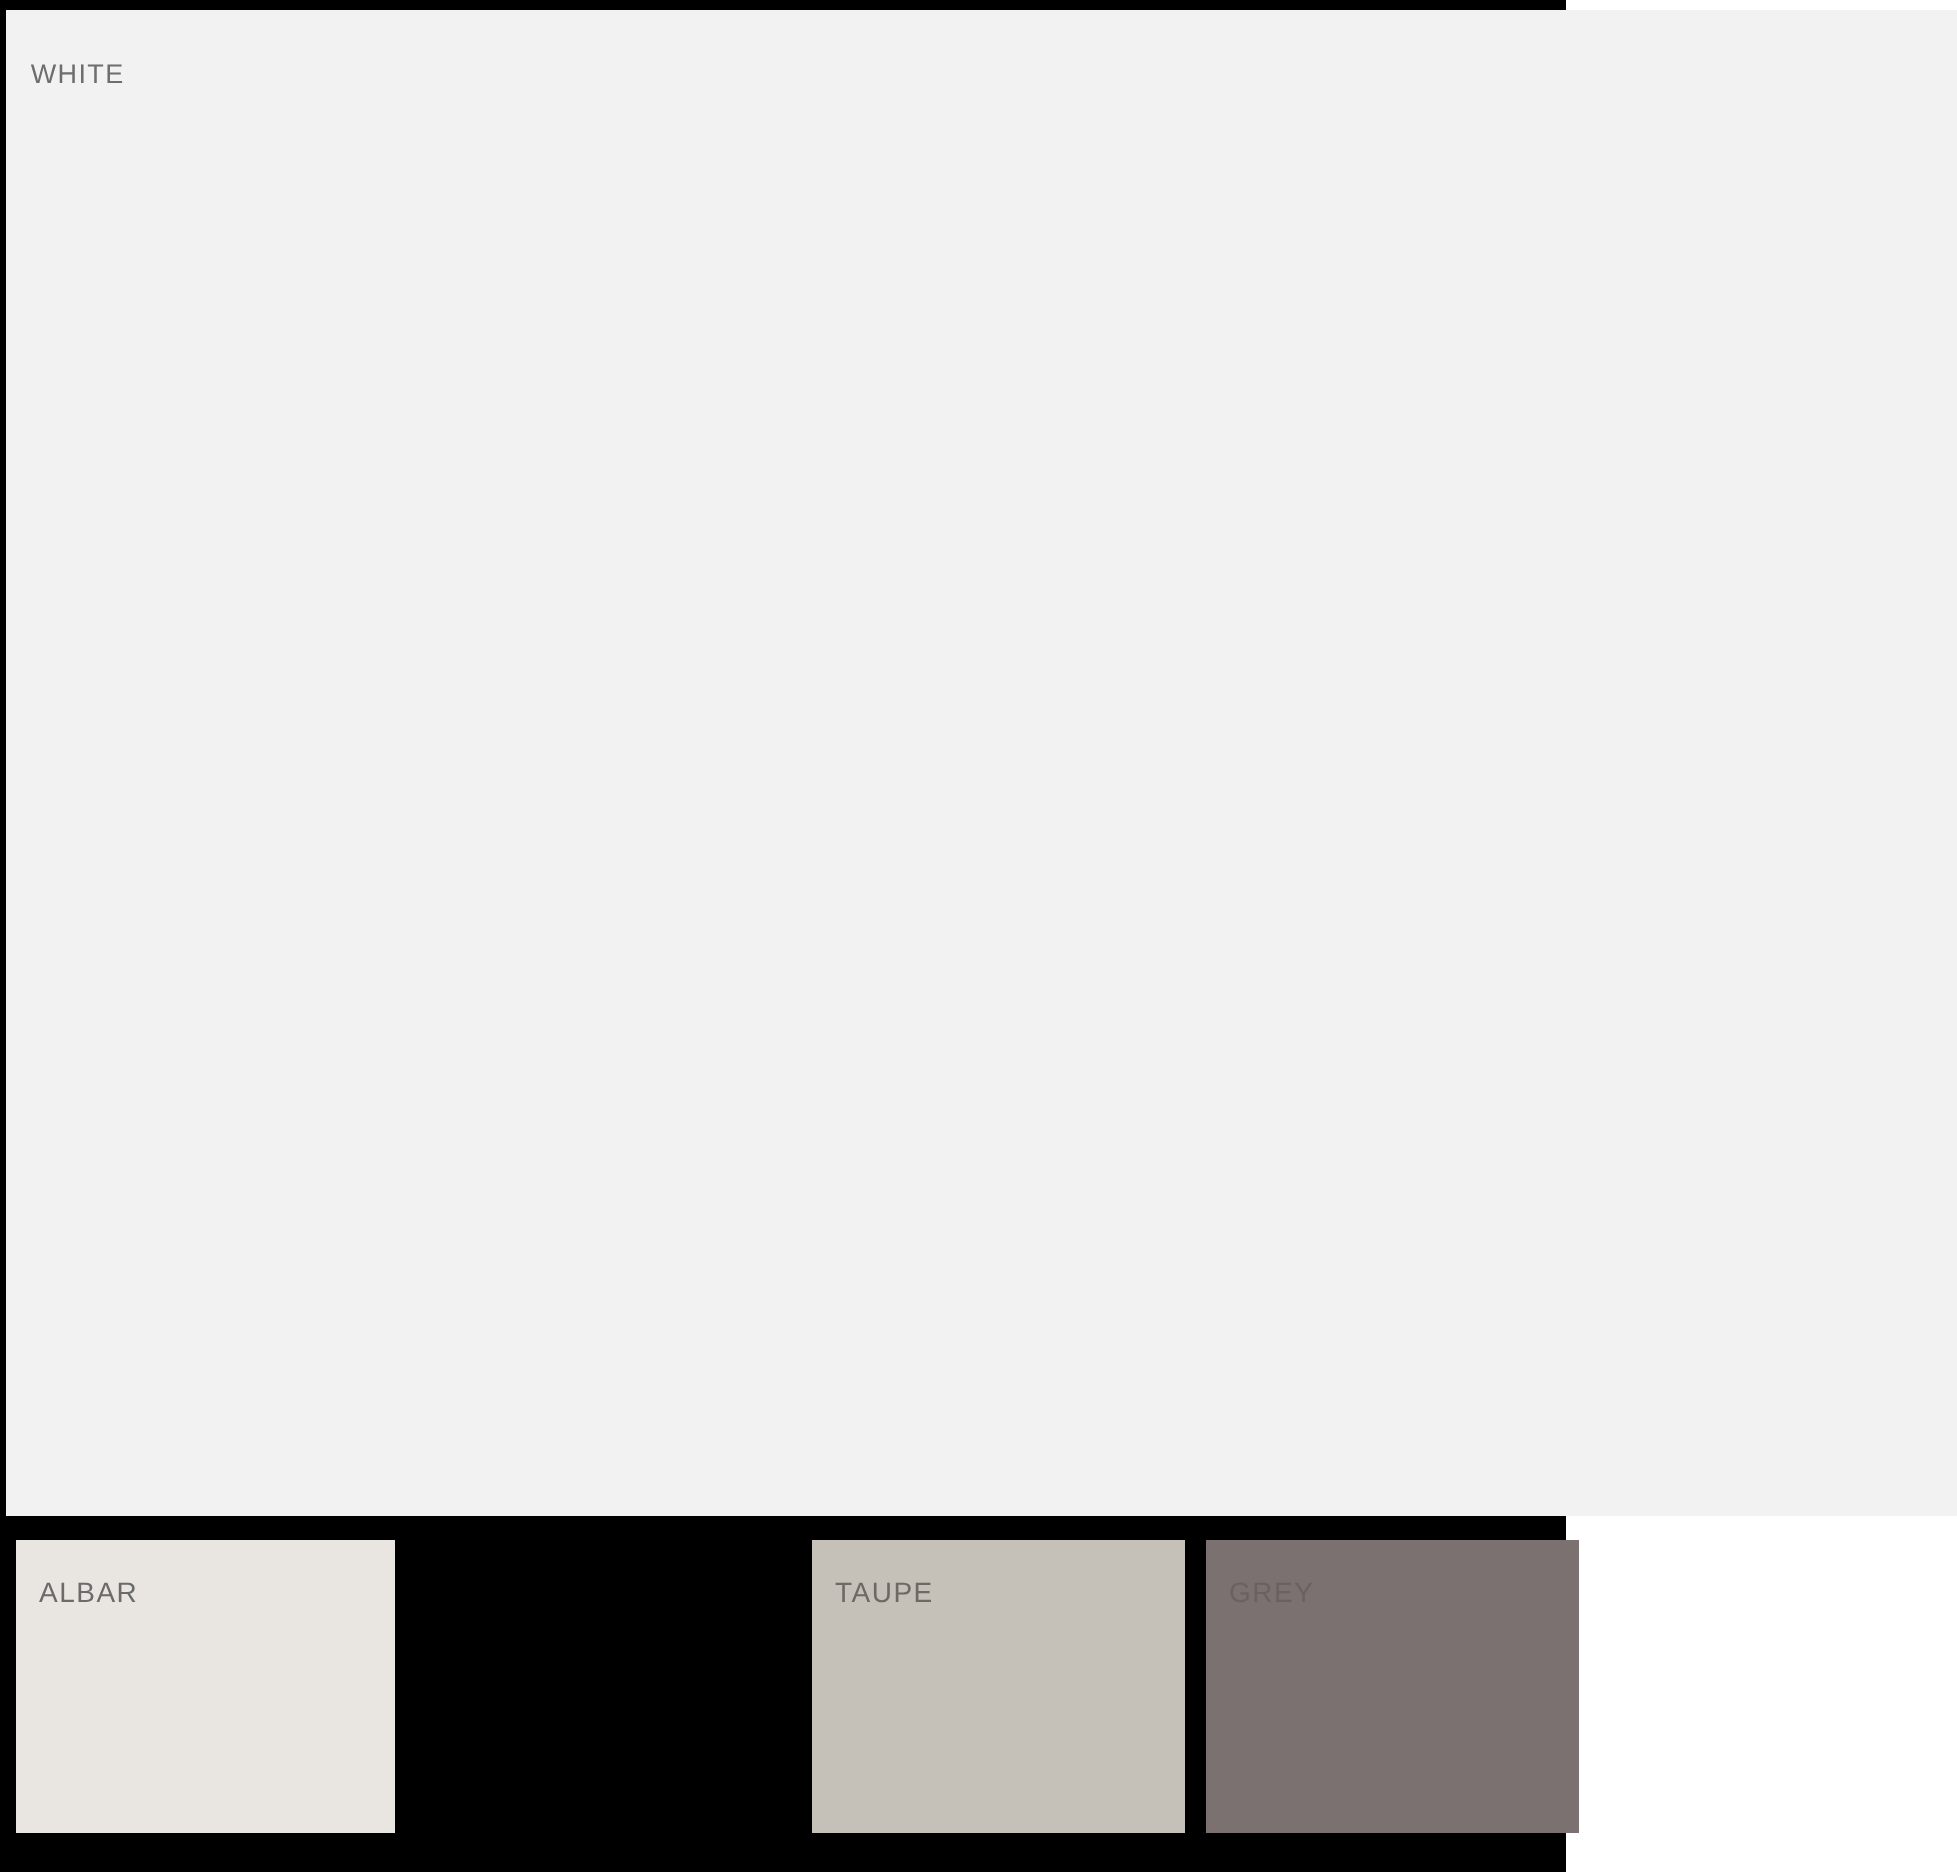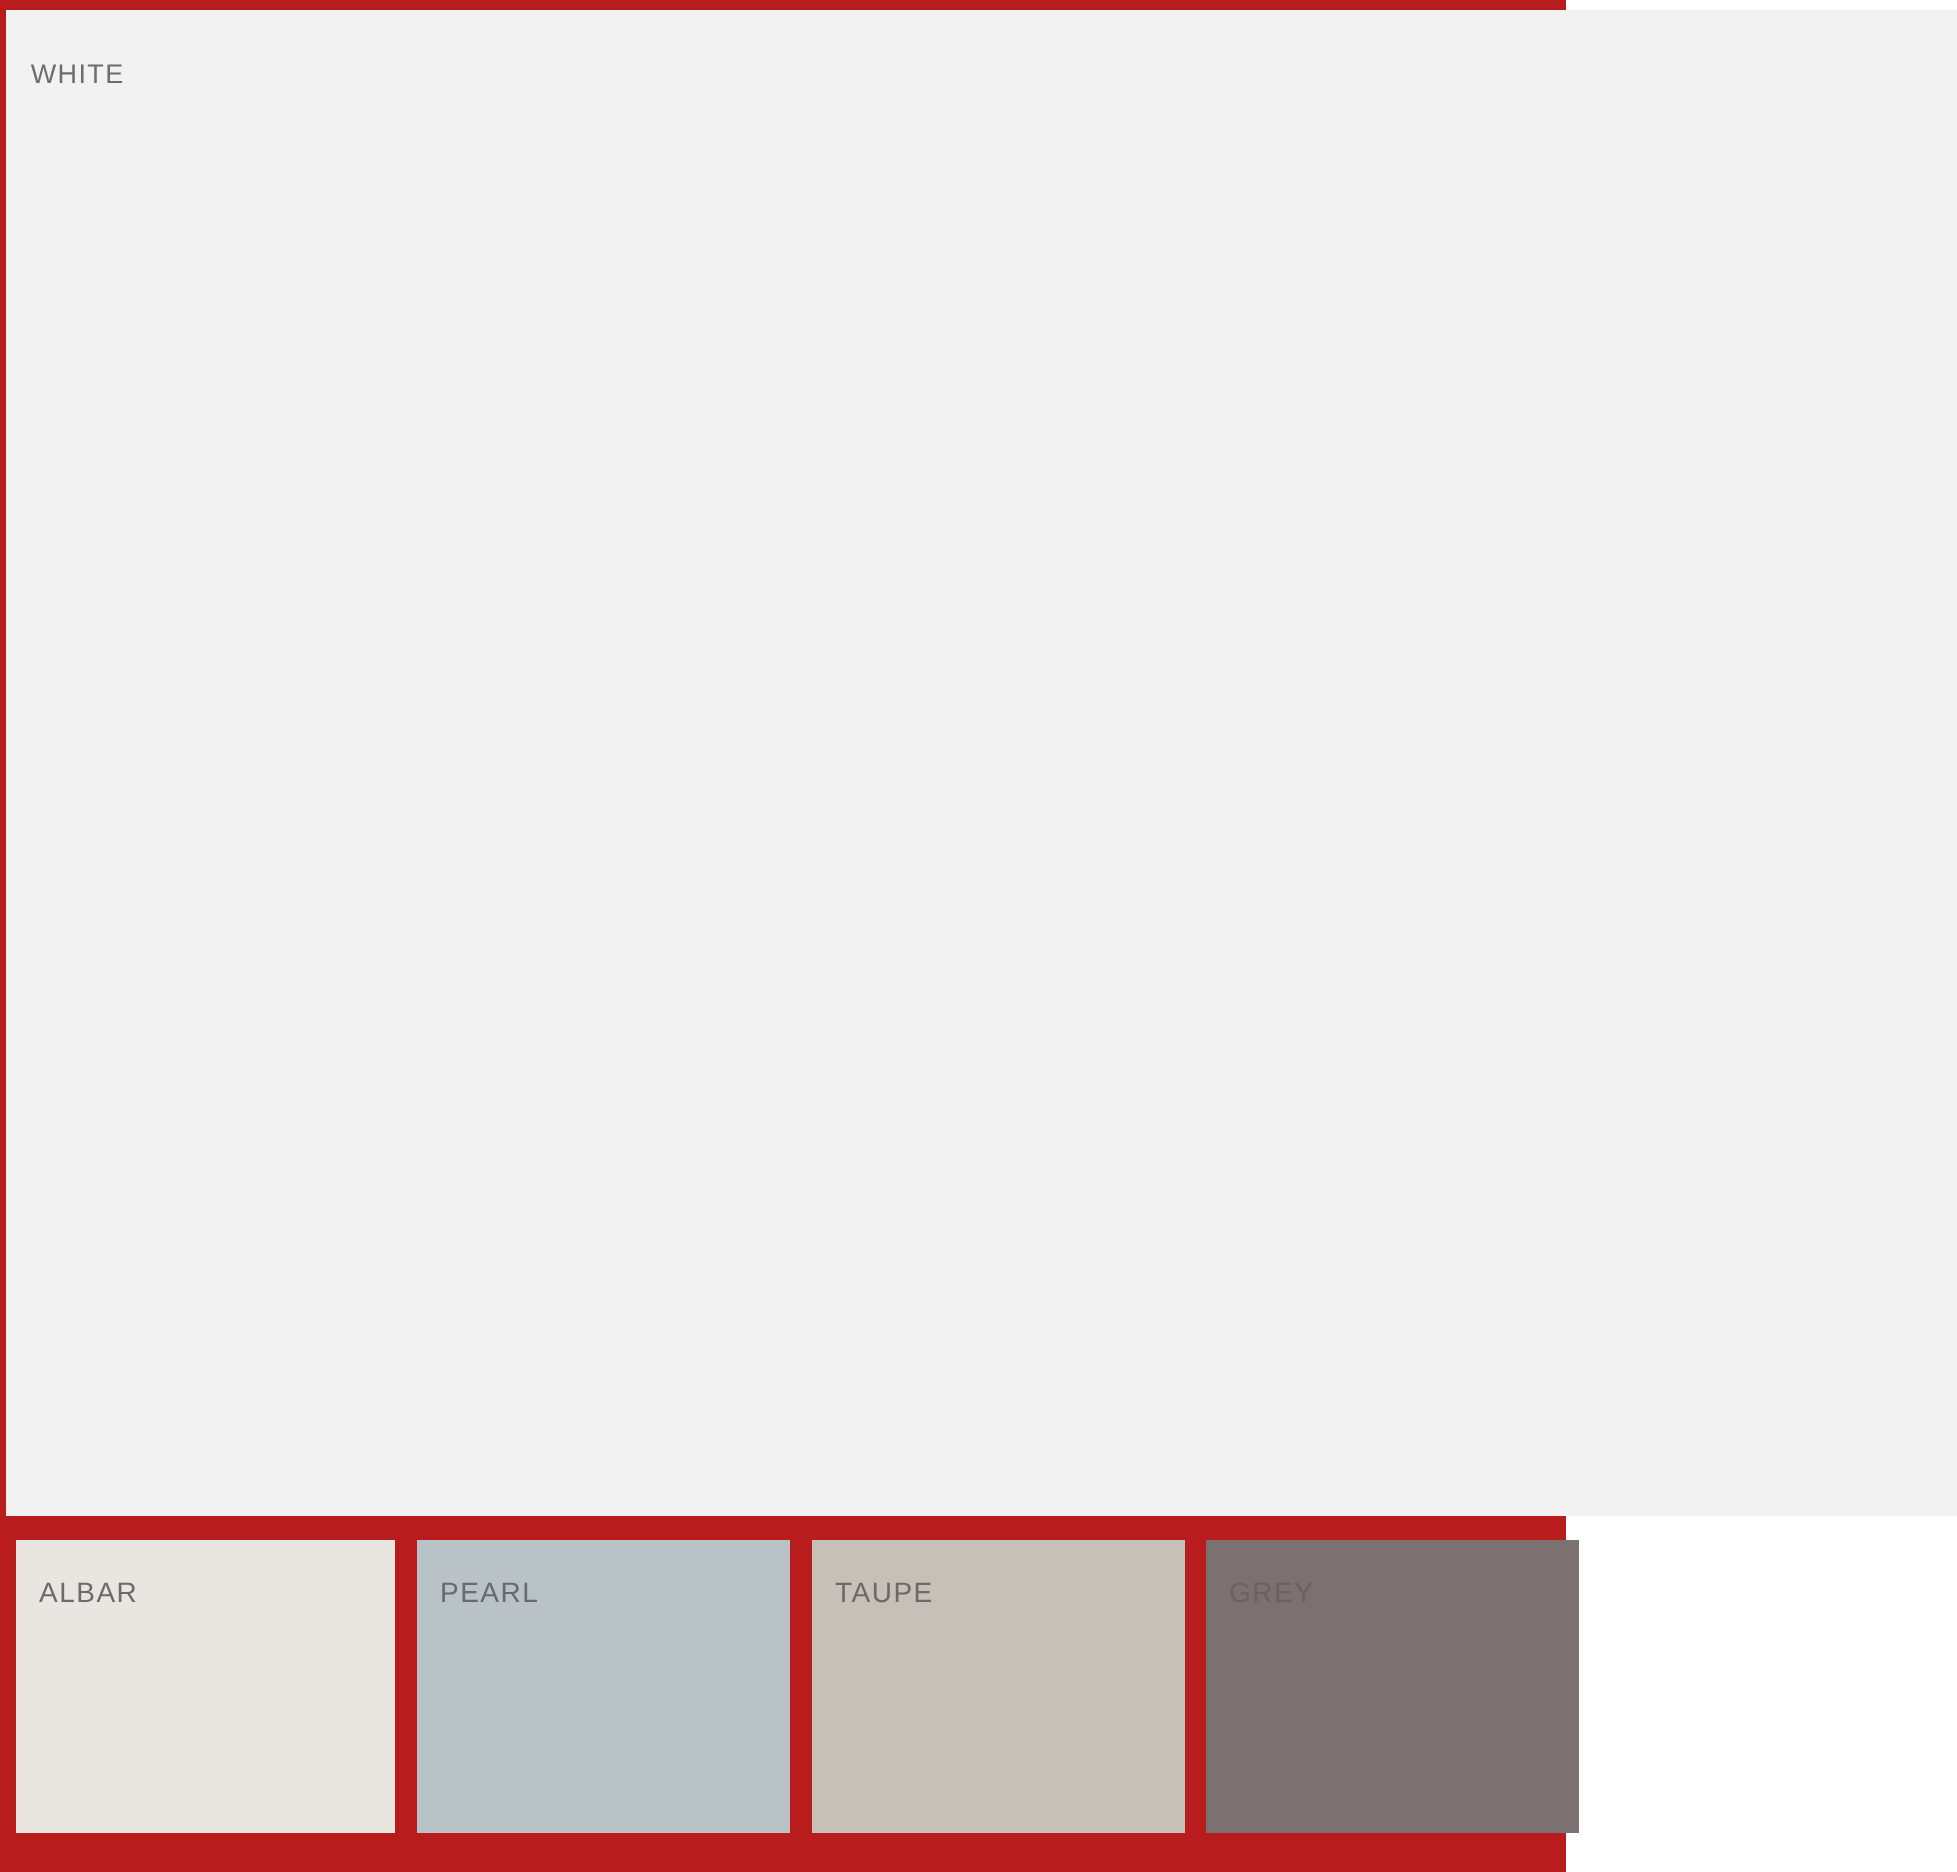--- a/index.html
+++ b/index.html
@@ -16,21 +16,21 @@
     font-family: "Liberation Sans", sans-serif;
     -webkit-font-smoothing: antialiased;
   }
 
   #palette-board {
     position: absolute;
     left: 0;
     top: 0;
     width: 1566px;
     height: 1873px;
-    background: #b91c1c;
+    background: #000000;
   }
 
   
   .hero-swatch {
     position: absolute;
     left: 5.7px;
     top: 9.6px;
     width: 1952px;
     height: 1506px;
     box-sizing: border-box;
@@ -87,23 +87,20 @@
   <div class="hero-swatch" style="background-color: rgb(242, 242, 242);">
     <span class="swatch-label" style="color: rgb(110, 110, 110);">WHITE</span>
   </div>
 
   <div class="swatch-row">
 
     <div class="swatch swatch-0" style="background-color: rgb(233, 230, 226);">
       <span class="swatch-label" style="color: rgb(107, 107, 107);">ALBAR</span>
     </div>
 
-    <div class="swatch swatch-1" style="background-color: rgb(185, 194, 198);">
-      <span class="swatch-label" style="color: rgb(102, 107, 109);">PEARL</span>
-    </div>
 
     <div class="swatch swatch-2" style="background-color: rgb(198, 193, 184);">
       <span class="swatch-label" style="color: rgb(109, 106, 100);">TAUPE</span>
     </div>
 
     <div class="swatch swatch-3" style="background-color: rgb(123, 113, 112);">
       <span class="swatch-label" style="color: rgb(106, 97, 96);">GREY</span>
     </div>
 
   </div>

